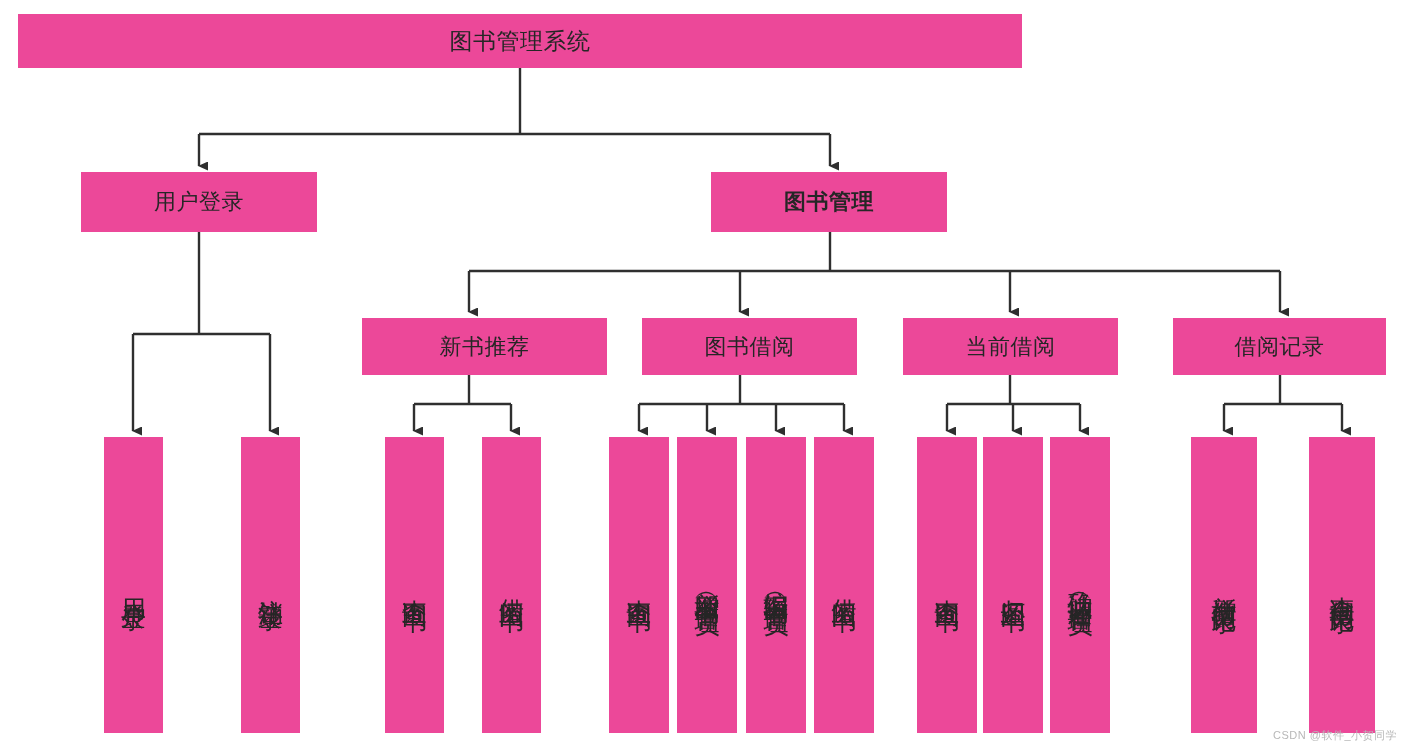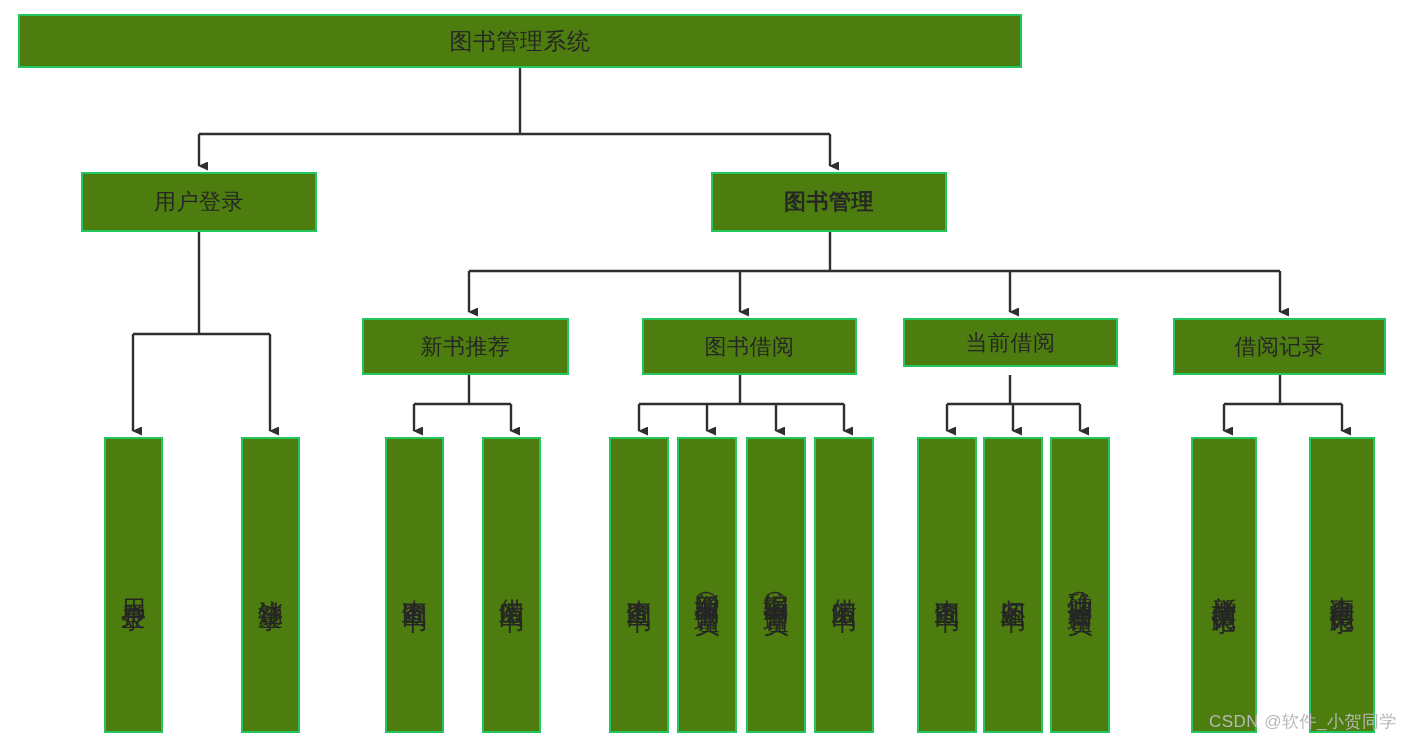--- a/index.html
+++ b/index.html
@@ -23,22 +23,22 @@
     position: absolute;
     left: 0;
     top: 0;
     width: 1405px;
     height: 747px;
     pointer-events: none;
   }
   .node {
     position: absolute;
     box-sizing: border-box;
-    background: #4d7c0f;
-    border: 2px solid #22c55e;
+    background: #ec4899;
+    border: 2px solid #ec4899;
     display: flex;
     align-items: center;
     justify-content: center;
     overflow: hidden;
   }
   .node-label {
     color: #262626;
     text-align: center;
     white-space: nowrap;
     line-height: 1.06;
@@ -57,22 +57,22 @@
   .node.vertical .node-label {
     writing-mode: vertical-rl;
     text-orientation: upright;
     font-size: 25px;
     letter-spacing: 3px;
     line-height: 1;
   }
   .watermark {
     position: absolute;
     right: 8px;
-    bottom: 14px;
-    font-size: 17px;
+    bottom: 4px;
+    font-size: 11px;
     color: #b8b8b8;
     letter-spacing: 0.5px;
     white-space: nowrap;
     user-select: none;
   }
 </style>
 </head>
 <body>
 
 <div id="diagram-root">
@@ -134,27 +134,27 @@
     <span class="node-label">图书管理系统</span>
   </div>
 
   <div class="node horizontal" style="left:81px; top:172px; width:236px; height:60px;">
     <span class="node-label">用户登录</span>
   </div>
   <div class="node horizontal" style="left:711px; top:172px; width:236px; height:60px;font-weight:bold;">
     <span class="node-label">图书管理</span>
   </div>
 
-  <div class="node horizontal" style="left:362px; top:318px; width:207px; height:57px;">
+  <div class="node horizontal" style="left:362px; top:318px; width:245px; height:57px;">
     <span class="node-label">新书推荐</span>
   </div>
   <div class="node horizontal" style="left:633px; top:318px; width:215px; height:57px;margin-left:9px;">
     <span class="node-label">图书借阅</span>
   </div>
-  <div class="node horizontal" style="left:903px; top:318px; width:215px; height:49px;">
+  <div class="node horizontal" style="left:903px; top:318px; width:215px; height:57px;">
     <span class="node-label">当前借阅</span>
   </div>
   <div class="node horizontal" style="left:1173px; top:318px; width:213px; height:57px;">
     <span class="node-label">借阅记录</span>
   </div>
 
   <div class="node vertical" style="left:104px; top:437px; width:59px; height:296px;">
     <span class="node-label">用户登录</span>
   </div>
   <div class="node vertical" style="left:241px; top:437px; width:59px; height:296px;">

